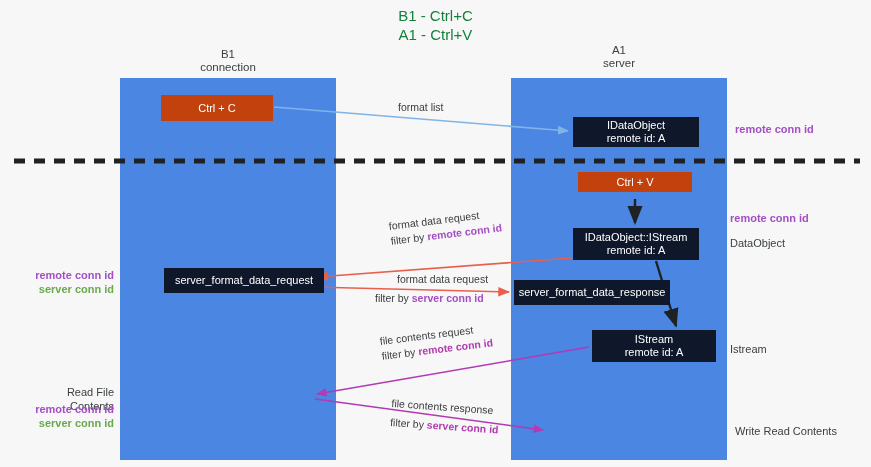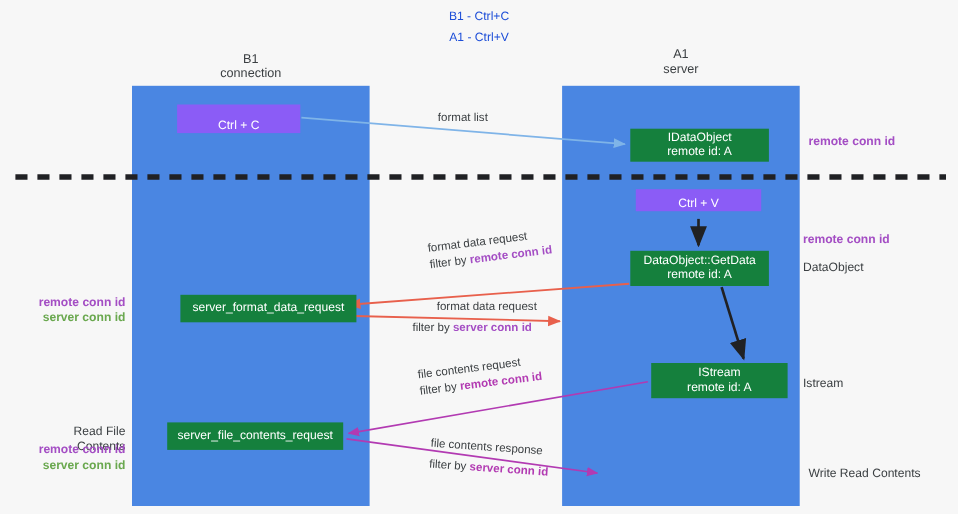--- a/index.html
+++ b/index.html
@@ -14,38 +14,38 @@
   #stage{position:absolute;inset:0;}
 
   
   .lane{position:absolute;background:#4a86e2;}
   #lane-b1{left:120px;top:78px;width:216px;height:382px;}
   #lane-a1{left:511px;top:78px;width:216px;height:382px;}
 
   
   #title{
     position:absolute;left:0;top:6px;width:871px;
-    text-align:center;font-size:11px;line-height:19px;color:#1d4ed8;
+    text-align:center;font-size:15px;line-height:19px;color:#15803d;
     white-space:pre-line;
   }
   .lane-head{
     position:absolute;text-align:center;font-size:11.5px;
     line-height:13px;color:#3c4043;white-space:pre-line;
   }
   #head-b1{left:120px;top:48px;width:216px;}
   #head-a1{left:511px;top:44px;width:216px;}
 
   
   .box{
     position:absolute;box-sizing:border-box;
     display:flex;flex-direction:column;align-items:center;justify-content:center;
     color:#ffffff;font-size:11px;line-height:13px;text-align:center;
   }
-  .box.orange{background:#15803d;}
-  .box.green{background:#8b5cf6;justify-content:flex-end;}
+  .box.orange{background:#0f172a;}
+  .box.green{background:#c2410c;}
   .box .l2{font-size:11px;}
 
   #box-ctrlc{left:161px;top:95px;width:112px;height:26px;}
   #box-ctrlv{left:578px;top:172px;width:114px;height:20px;}
   #box-idataobject{left:573px;top:117px;width:126px;height:30px;}
   #box-getdata{left:573px;top:228px;width:126px;height:32px;}
   #box-istream{left:592px;top:330px;width:124px;height:32px;}
   #box-sfdreq{left:152px;top:268px;width:160px;height:25px;margin-left:12px;}
   #box-sfdresp{left:514px;top:280px;width:156px;height:25px;}
   #box-sfcreq{left:152px;top:384px;width:160px;height:25px;}
@@ -135,37 +135,37 @@
   <div class="box green" id="box-ctrlv">
     <span>Ctrl + V</span>
   </div>
 
   <div class="box orange" id="box-idataobject">
     <span>IDataObject</span>
     <span class="l2">remote id: A</span>
   </div>
 
   <div class="box orange" id="box-getdata">
-    <span>DataObject::GetData</span>
+    <span>IDataObject::IStream</span>
     <span class="l2">remote id: A</span>
   </div>
 
   <div class="box orange" id="box-istream">
     <span>IStream</span>
     <span class="l2">remote id: A</span>
   </div>
 
   <div class="box orange" id="box-sfdreq">
     <span>server_format_data_request</span>
   </div>
 
-
-  <div class="box orange" id="box-sfcreq">
-    <span>server_file_contents_request</span>
-  </div>
+  <div class="box orange" id="box-sfdresp">
+    <span>server_format_data_response</span>
+  </div>
+
 
 
   <div class="edge-label" id="el-formatlist">
     <span class="dark">format list</span>
   </div>
 
   <div class="edge-label" id="el-fdreq">
     <div><span class="dark">format data request</span></div>
     <div>
       <span class="dark">filter by </span><span class="purple">remote conn id</span>

